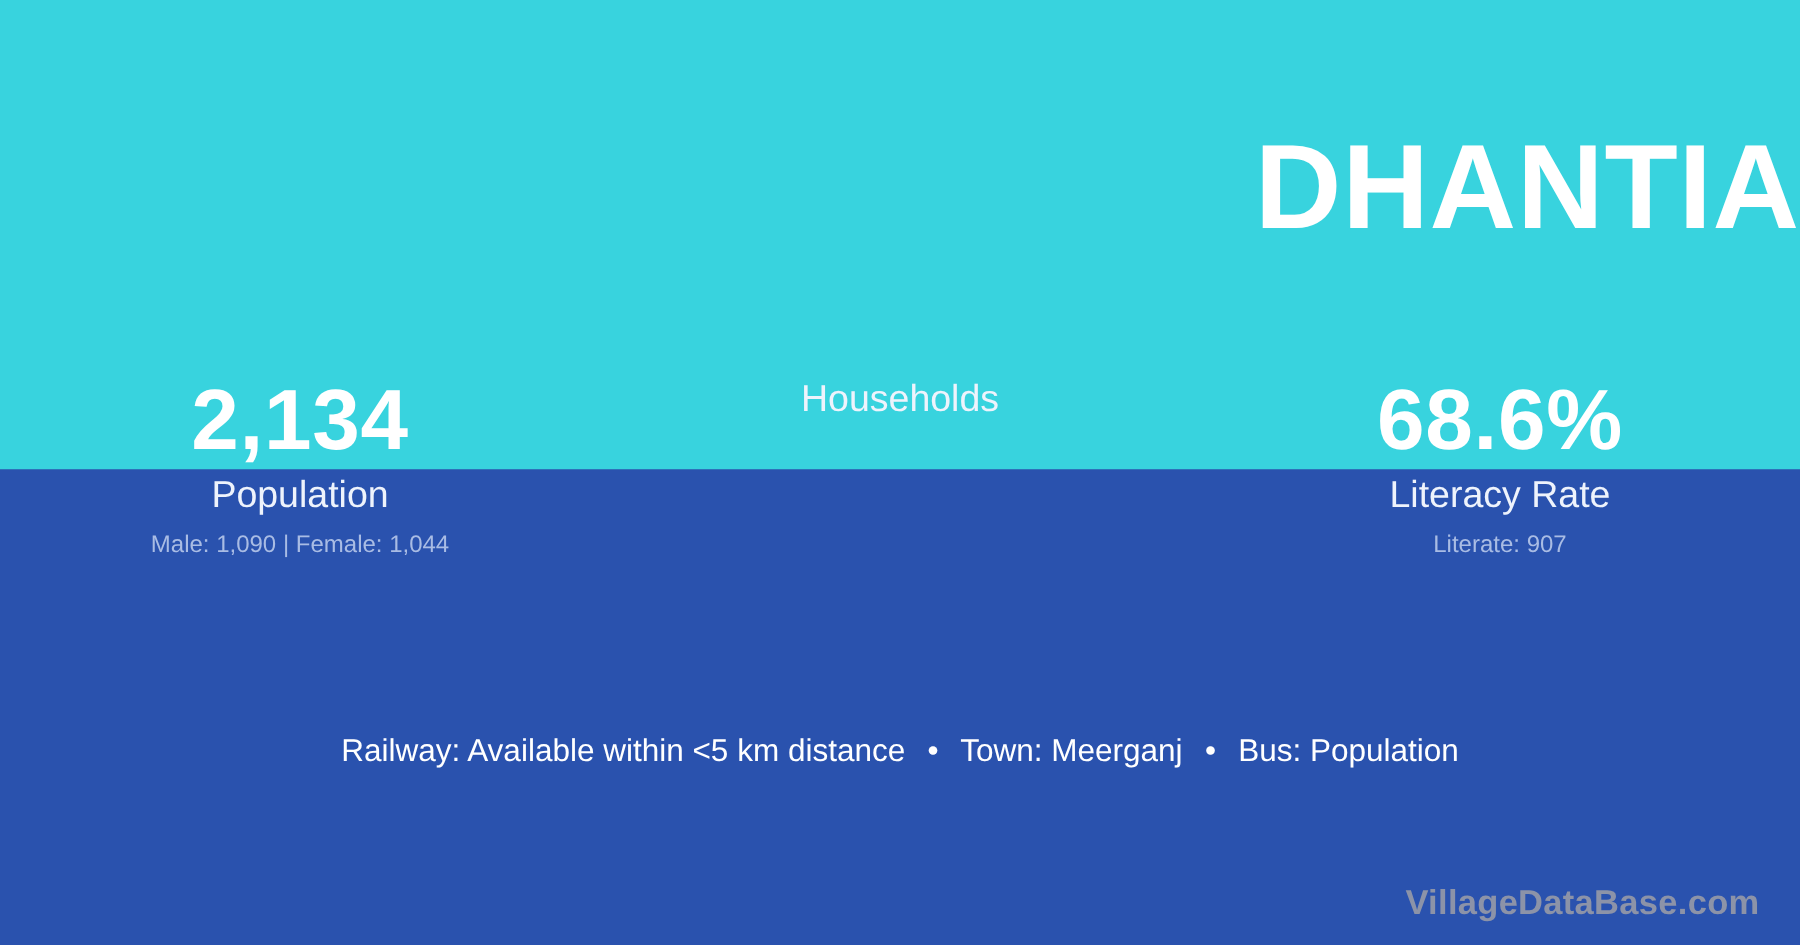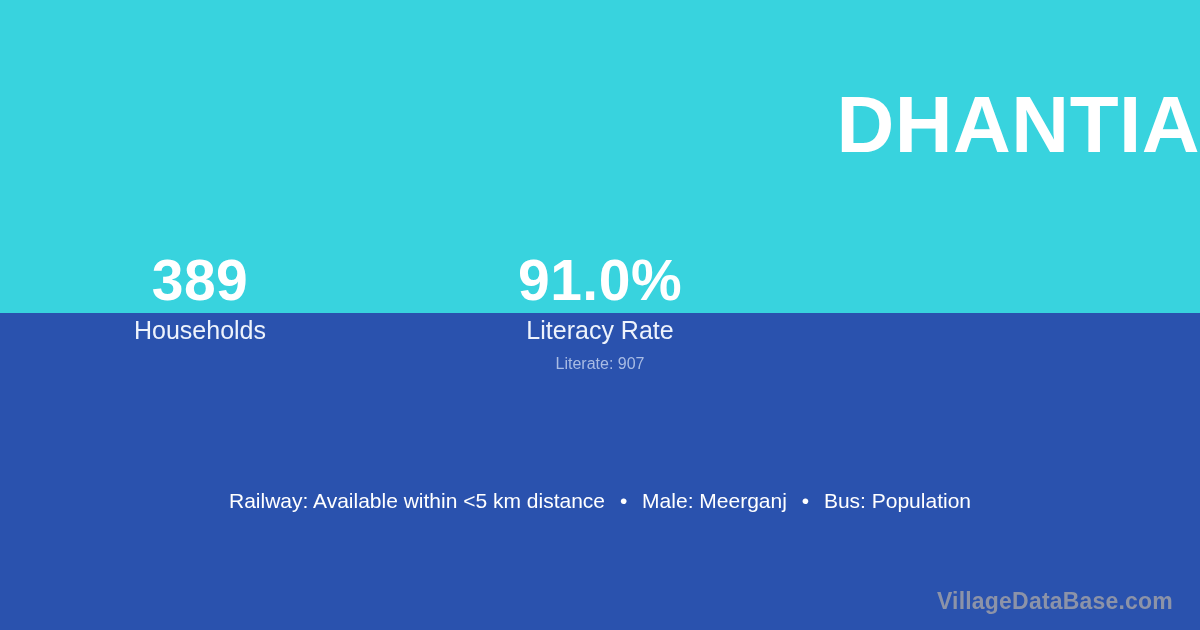--- a/index.html
+++ b/index.html
@@ -128,37 +128,41 @@
 
   <div id="band-cyan"></div>
   <div id="band-blue"></div>
 
   <div id="header">
     <div id="village-title">DHANTIA</div>
   </div>
 
   <div id="stats">
 
+    <div class="stat">
+      <div class="stat-value">2,134</div>
+      <div class="stat-label">Population</div>
+      <div class="stat-sub">Male: 1,090 | Female: 1,044</div>
+    </div>
 
     <div class="stat">
-      <div class="stat-value">389</div>
       <div class="stat-label">Households</div>
     </div>
 
     <div class="stat">
-      <div class="stat-value">91.0%</div>
+      <div class="stat-value">68.6%</div>
       <div class="stat-label">Literacy Rate</div>
       <div class="stat-sub">Literate: 907</div>
     </div>
 
   </div>
 
   <div id="facility-line">
     <span>Railway: Available within &lt;5 km distance</span>
     <span class="facility-sep">•</span>
-    <span>Male: Meerganj</span>
+    <span>Town: Meerganj</span>
     <span class="facility-sep">•</span>
     <span>Bus: Population</span>
   </div>
 
   <div id="watermark">VillageDataBase.com</div>
 
 </div>
 
 </body></html>

